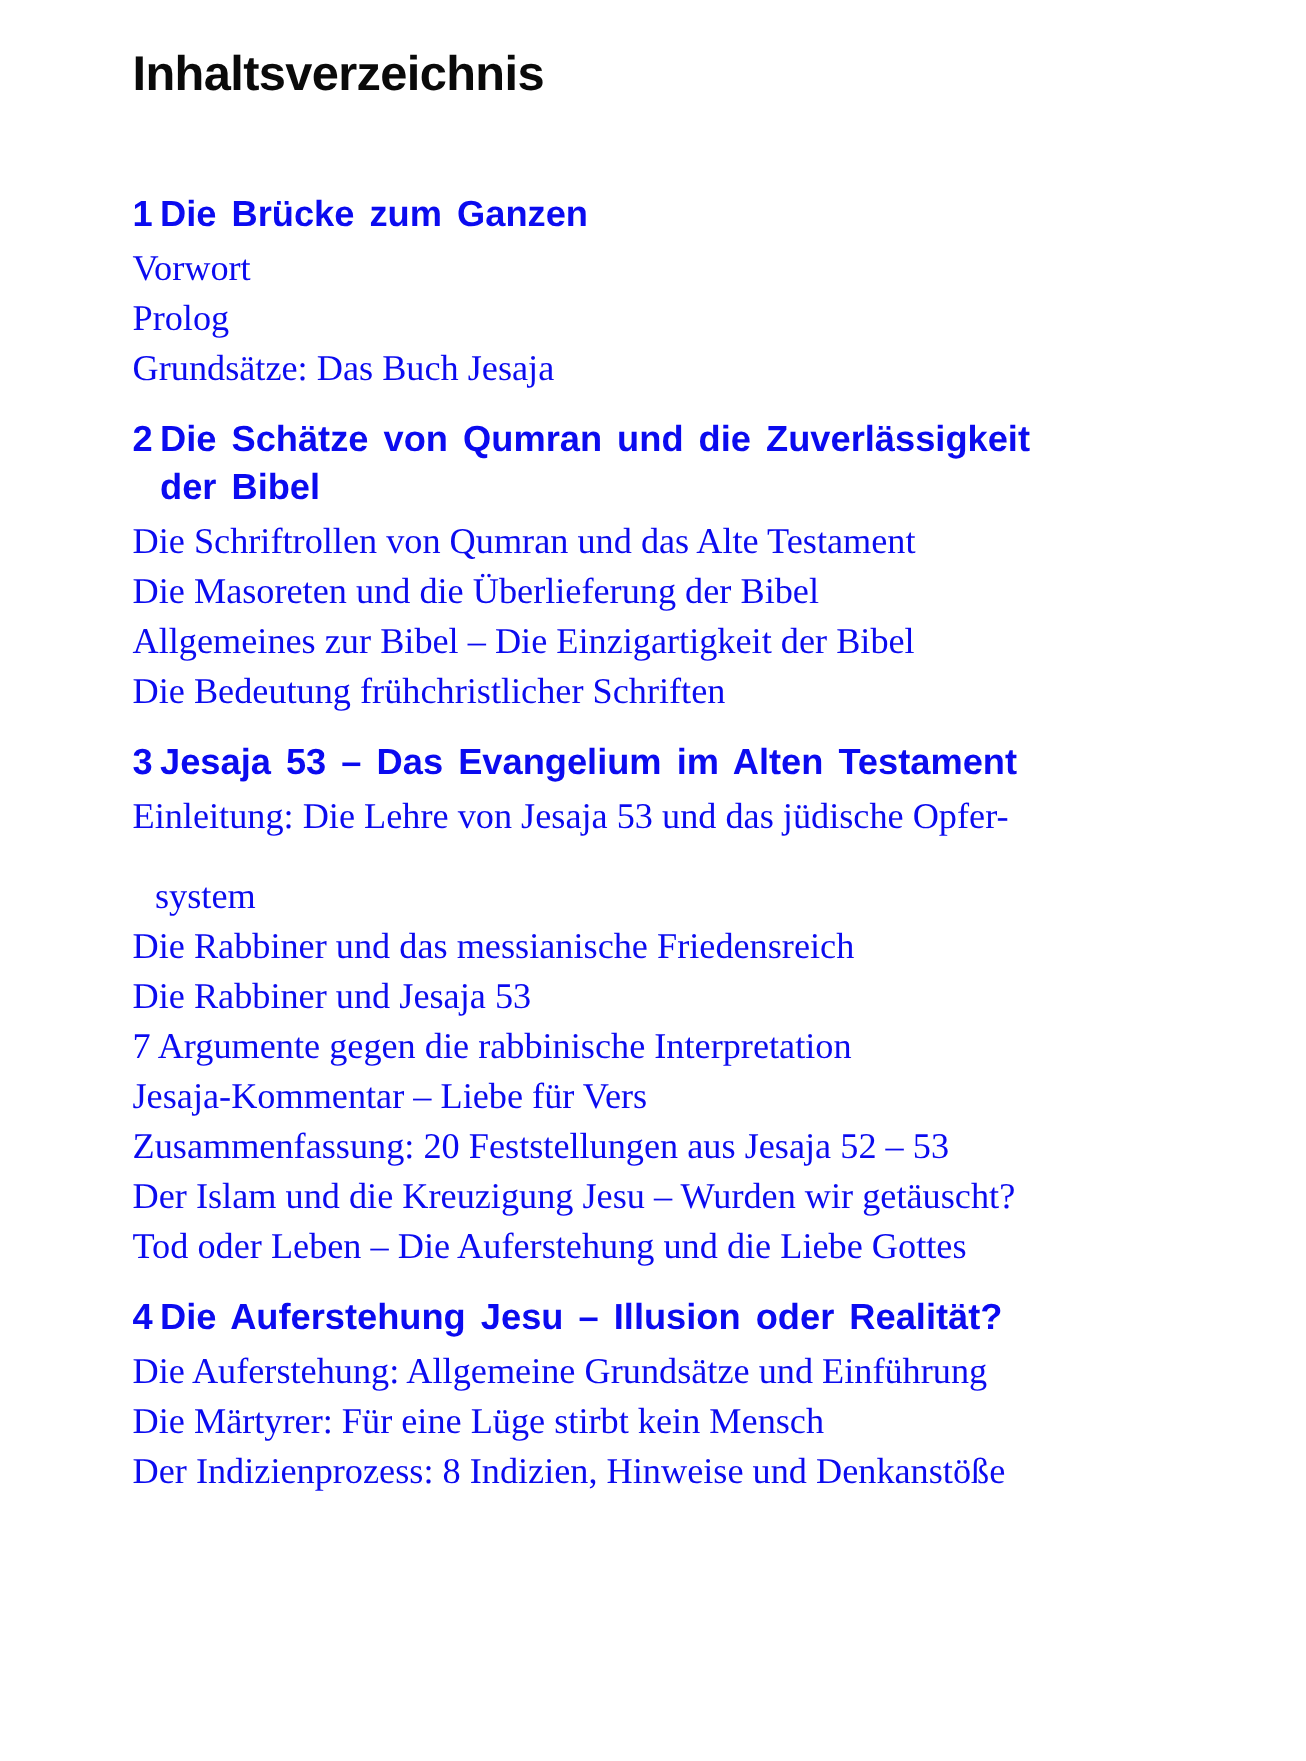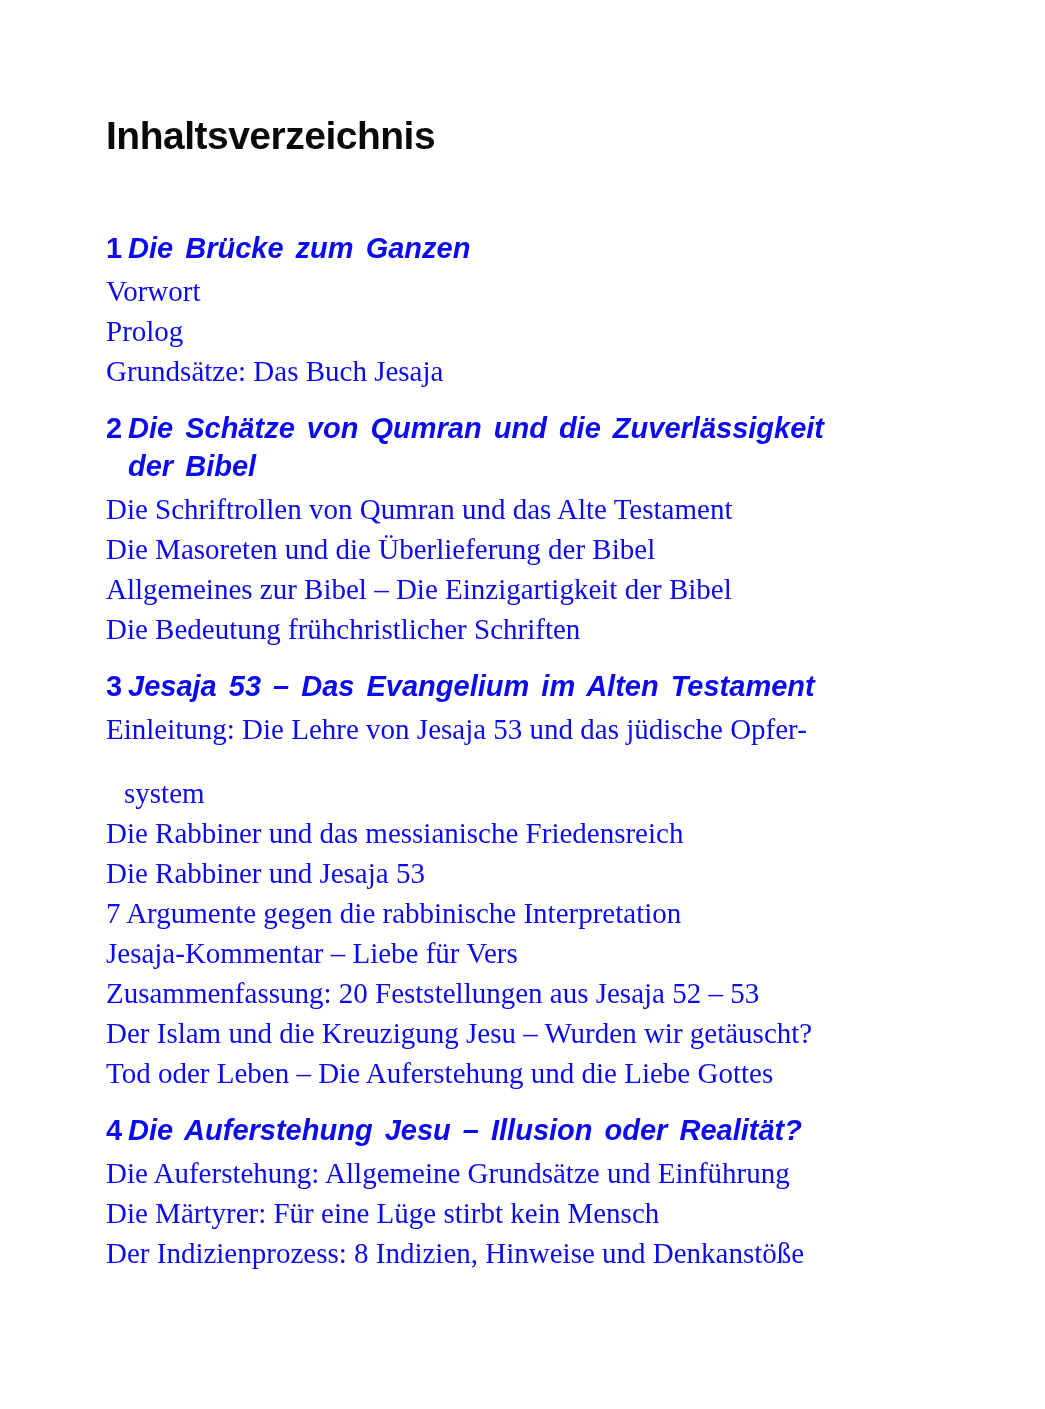--- a/index.html
+++ b/index.html
@@ -12,21 +12,21 @@
   html, body { background: var(--bg); }
   body {
     width: 1045px;
     height: 1409px;
     overflow: hidden;
     font-family: "Liberation Serif", serif;
   }
   .page {
     width: 1045px;
     height: 1409px;
-    padding: 114px 160px 0 106px;
+    padding: 38px 160px 0 106px;
   }
   h1.doc-title {
     font-family: "Liberation Sans", sans-serif;
     font-weight: bold;
     font-size: 39px;
     line-height: 44px;
     letter-spacing: -0.5px;
     color: var(--title-color);
   }
   .toc { margin-top: 71px; }
@@ -40,21 +40,21 @@
     color: var(--link);
     margin-top: 18px;
     margin-bottom: 4px;
     word-spacing: 4px;
     cursor: pointer;
   }
   .sec-num {
     flex: 0 0 auto;
     min-width: 22px;
   }
-  .sec-title { flex: 1 1 auto; font-style: italic; }
+  .sec-title { flex: 1 1 auto; }
   .entry-line {
     display: flex;
     align-items: center;
     font-size: 29px;
     line-height: 40px;
     color: var(--link);
     cursor: pointer;
   }
   .entry-line.indent { padding-left: 18px; margin-top: 24px; }
   .entry-text {

